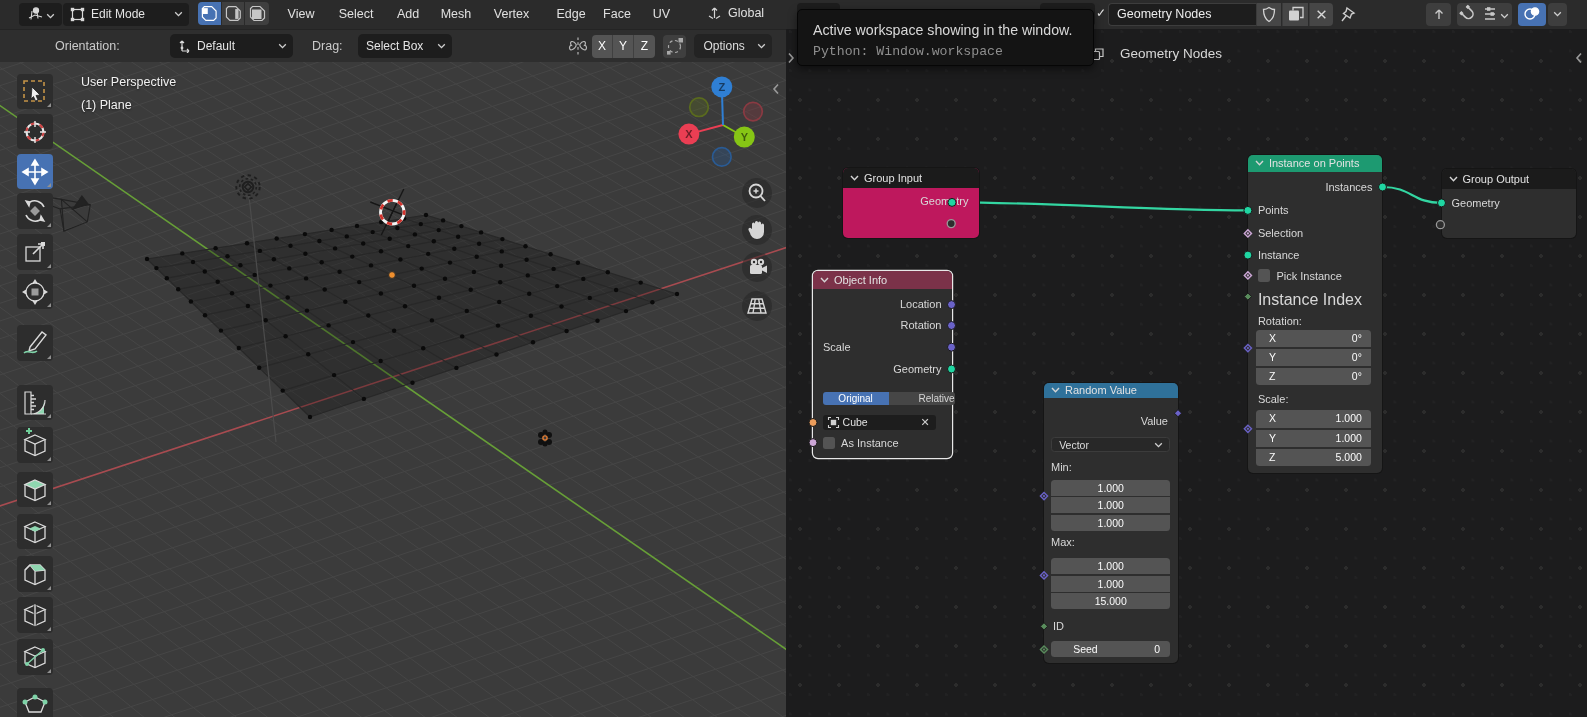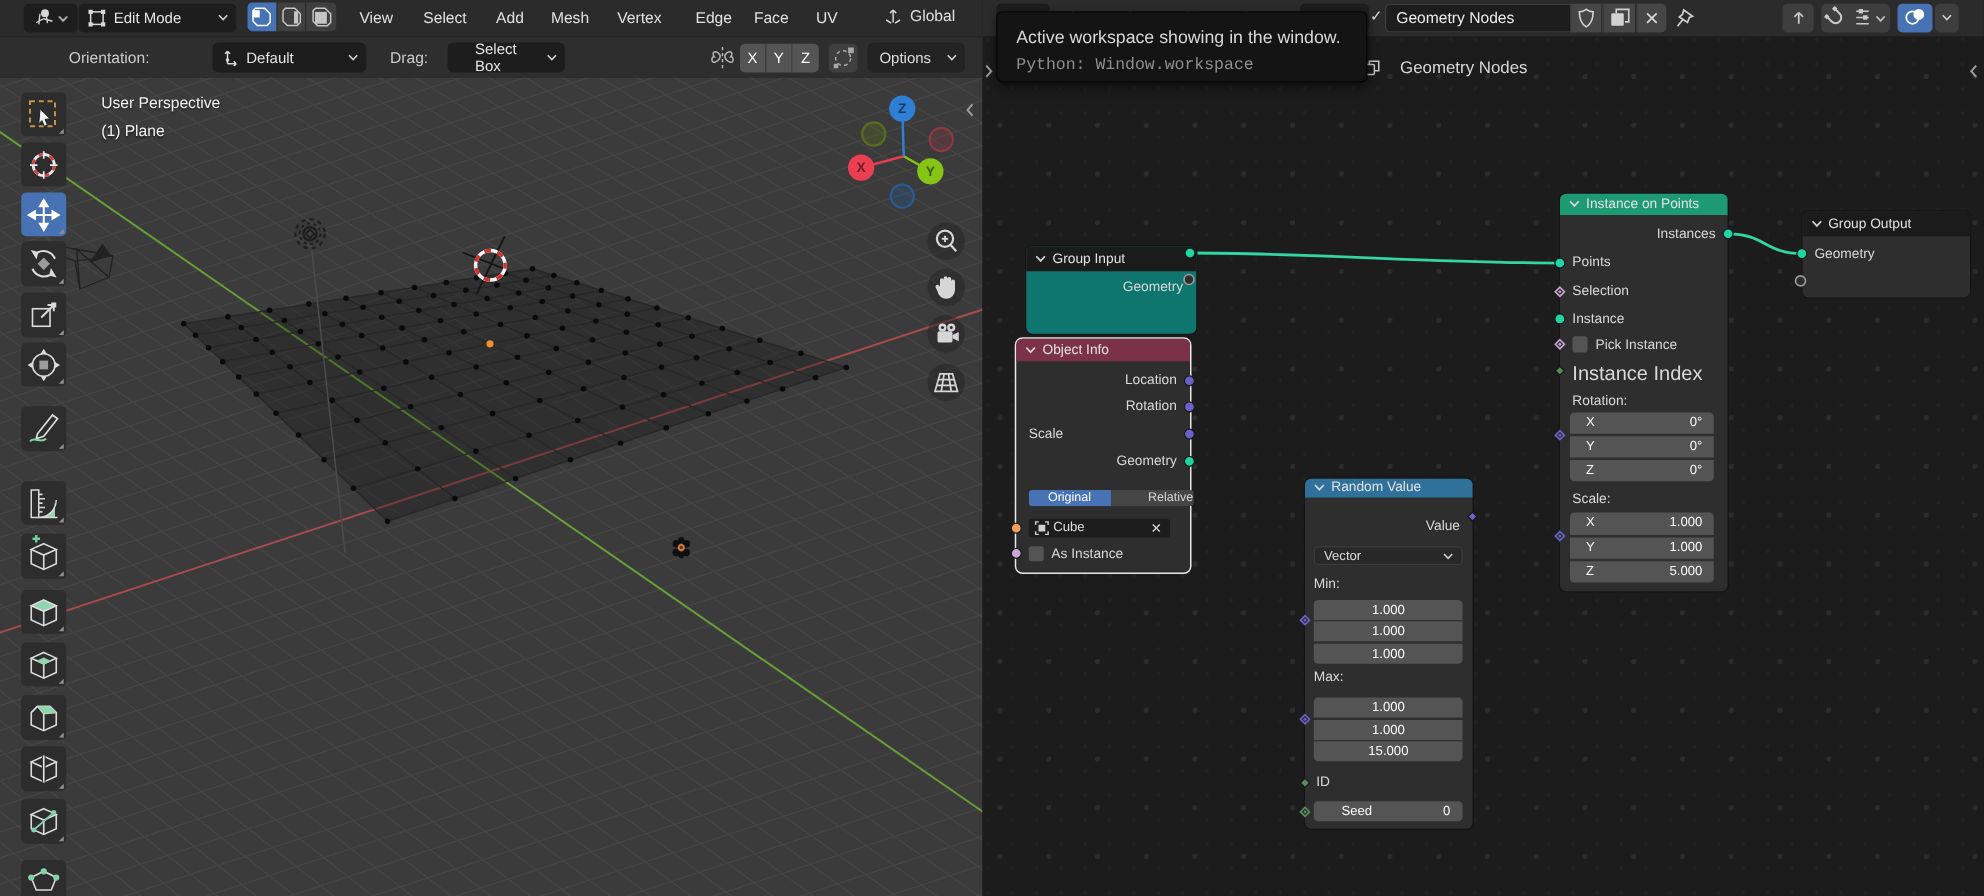--- a/index.html
+++ b/index.html
@@ -545,21 +545,21 @@
 <div style="position:absolute;left:787px;top:50px"><svg width="8" height="12" viewBox="0 0 8 12" fill="none" stroke="#9b9b9b" stroke-width="1.6">
       <path d="M2,1.5 L6,6 L2,10.5"></path>
     </svg></div>
 <div style="position:absolute;left:1575px;top:50px"><svg width="8" height="12" viewBox="0 0 8 12" fill="none" stroke="#9b9b9b" stroke-width="1.6">
       <path d="M6,1.5 L2,6 L6,10.5"></path>
     </svg></div>
 <svg width="1587" height="717" style="position:absolute;left:0;top:0;pointer-events:none">
     <path d="M952,202.4 C1050,202.4 1150,210.4 1247.9,210.4" stroke="#33d6a2" stroke-width="2.2" fill="none"></path>
     <path d="M1382.5,187 C1412,187 1412,202.9 1441.5,202.9" stroke="#33d6a2" stroke-width="2.2" fill="none"></path>
   </svg>
-<div style="position:absolute;left:821px;top:168px;width:135.5px;height:69.5px;background:#0f766e;border-radius:5px;box-shadow:0 0 0 1px #151515;margin-top:29px;">
+<div style="position:absolute;left:843px;top:168px;width:135.5px;height:69.5px;background:#be185d;border-radius:5px;box-shadow:0 0 0 1px #151515;">
     <div style="height:20px;background:#1b1b1b;border-radius:5px 5px 0 0;display:flex;align-items:center;padding-left:7px;color:#e2e2e2;font-size:11px">
       <svg width="9" height="6" viewBox="0 0 9 6" style="margin-right:5px">
         <path d="M1,1 L4.5,4.7 L8,1" fill="none" stroke="#d5d5d5" stroke-width="1.4"></path>
       </svg>
       <span>Group Input</span>
     </div>
     <div style="position:absolute;right:10px;top:27px;width:115.5px;text-align:right;color:#d8d8d8;font-size:11px"><span>Geometry</span></div>
   </div>
 <div style="position:absolute;left:813px;top:271px;width:138.5px;height:186.5px;background:#2e2e2e;border-radius:5px;box-shadow:0 0 0 1.2px #e8e8e8;">
     <div style="height:17.5px;background:#7b3249;border-radius:5px 5px 0 0;display:flex;align-items:center;padding-left:7px;color:#e2e2e2;font-size:11px">
@@ -743,21 +743,21 @@
       <path d="M5,13 L5,3 M5,3 L3,5 M5,3 L7,5 M5,13 L12,13 M12,13 L10,11 M12,13 L10,15"></path>
       <circle cx="5" cy="10" r="1.4" fill="#d8d8d8" stroke="none"></circle>
     </svg>
     <span style="flex:1">Default</span>
     <svg width="9" height="6" viewBox="0 0 9 6" style="margin-right:6px">
       <path d="M1.2,1.2 L4.5,4.6 L7.8,1.2" fill="none" stroke="#cfcfcf" stroke-width="1.3"></path>
     </svg>
   </div>
 <div style="position:absolute;left:312px;top:39px;color:#cbcbcb;font-size:12.5px"><span>Drag:</span></div>
 <div style="position:absolute;left:358px;top:33.5px;width:94px;height:24px;background:#1d1d1d;border-radius:5px;display:flex;align-items:center;color:#e4e4e4;font-size:12px">
-    <span style="flex:1;padding-left:22px">Select Box</span>
+    <span style="flex:1;padding-left:8px">Select Box</span>
     <svg width="9" height="6" viewBox="0 0 9 6" style="margin-right:6px">
       <path d="M1.2,1.2 L4.5,4.6 L7.8,1.2" fill="none" stroke="#cfcfcf" stroke-width="1.3"></path>
     </svg>
   </div>
 <svg style="position:absolute;left:567px;top:36px" width="22" height="20" viewBox="0 0 22 20" fill="none" stroke="#b5b5b5" stroke-width="1.2">
     <path d="M11,1.5 L11,18.5" stroke-dasharray="2.6 2.2"></path>
     <path d="M9.2,8.5 C6,3.5 1.5,5.5 4.5,9.5 C1.5,9 2,15.5 5.5,13.5 C8,12.2 9.2,11 9.2,8.5 Z"></path>
     <path d="M12.8,8.5 C16,3.5 20.5,5.5 17.5,9.5 C20.5,9 20,15.5 16.5,13.5 C14,12.2 12.8,11 12.8,8.5 Z"></path>
   </svg>
 <div style="position:absolute;left:592.3px;top:34.5px;width:20.3px;height:23px;background:#545454;border-radius:4px 0 0 4px;color:#fdfdfd;font-size:12px;text-align:center;line-height:23px;border-right:1px solid #404040;box-sizing:border-box"><span>X</span></div>

